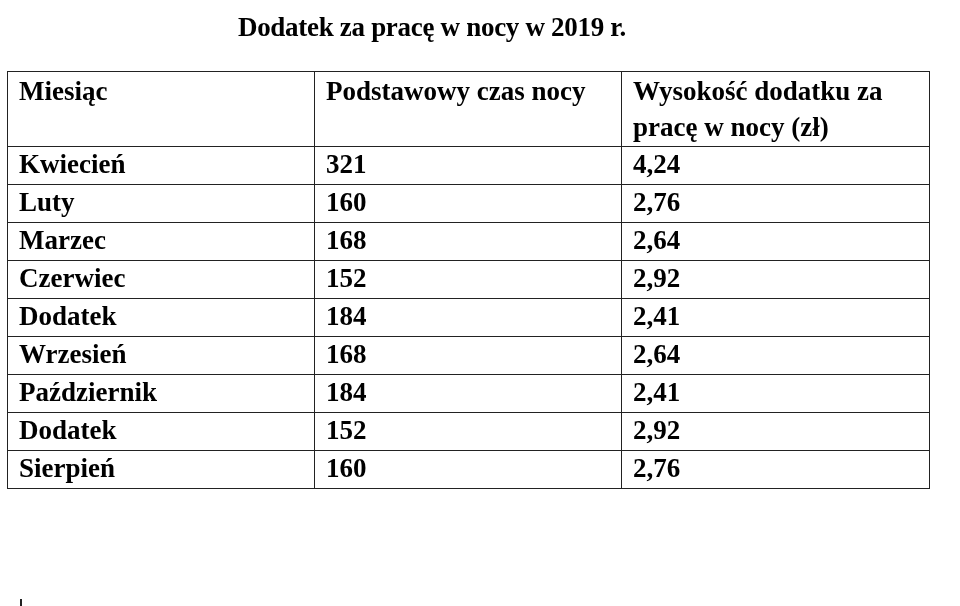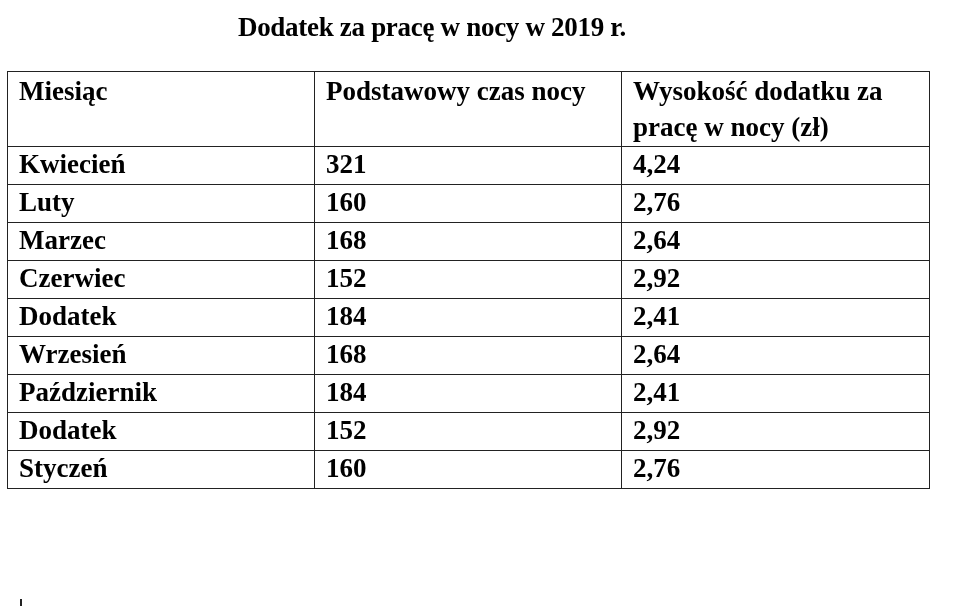--- a/index.html
+++ b/index.html
@@ -71,20 +71,20 @@
         <td>Październik</td>
         <td>184</td>
         <td>2,41</td>
       </tr>
     <tr class="row">
         <td>Dodatek</td>
         <td>152</td>
         <td>2,92</td>
       </tr>
     <tr class="row">
-        <td>Styczeń</td>
+        <td>Sierpień</td>
         <td>160</td>
         <td>2,76</td>
       </tr>
   </tbody>
 </table>
 
 <div class="tick"></div>
 
 </body></html>

